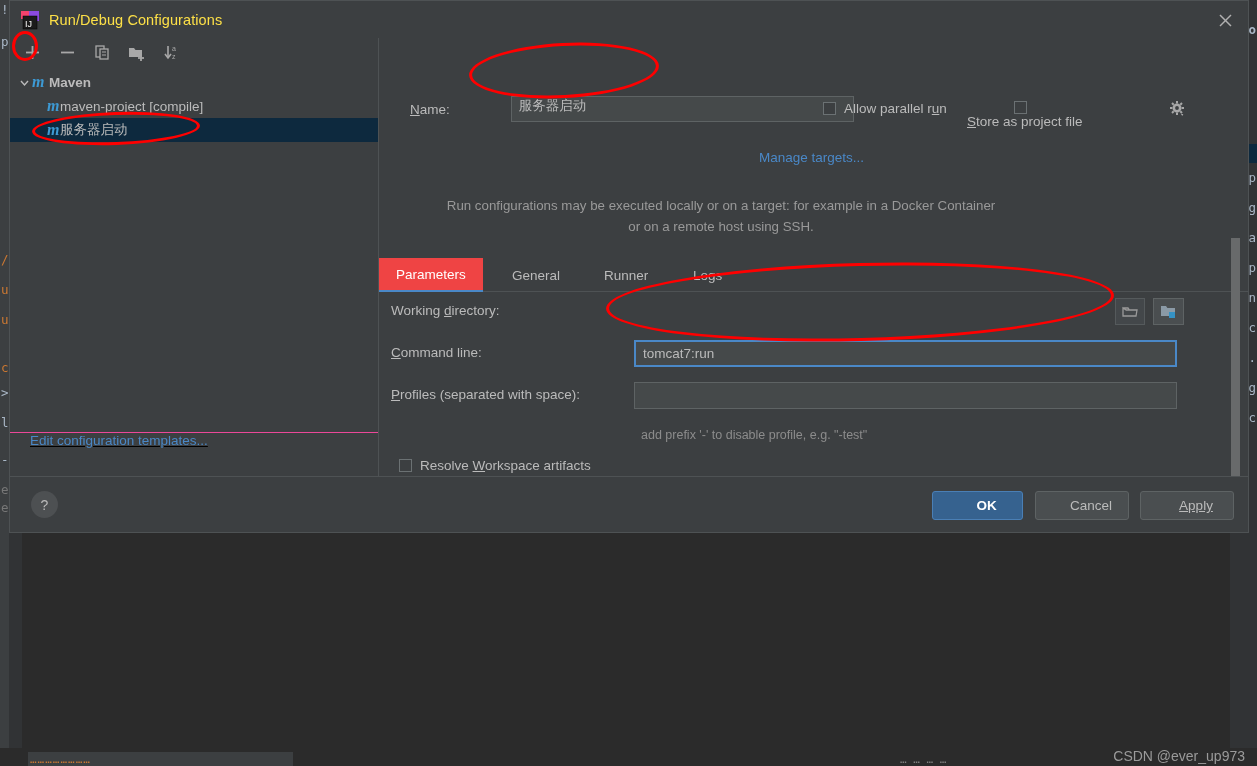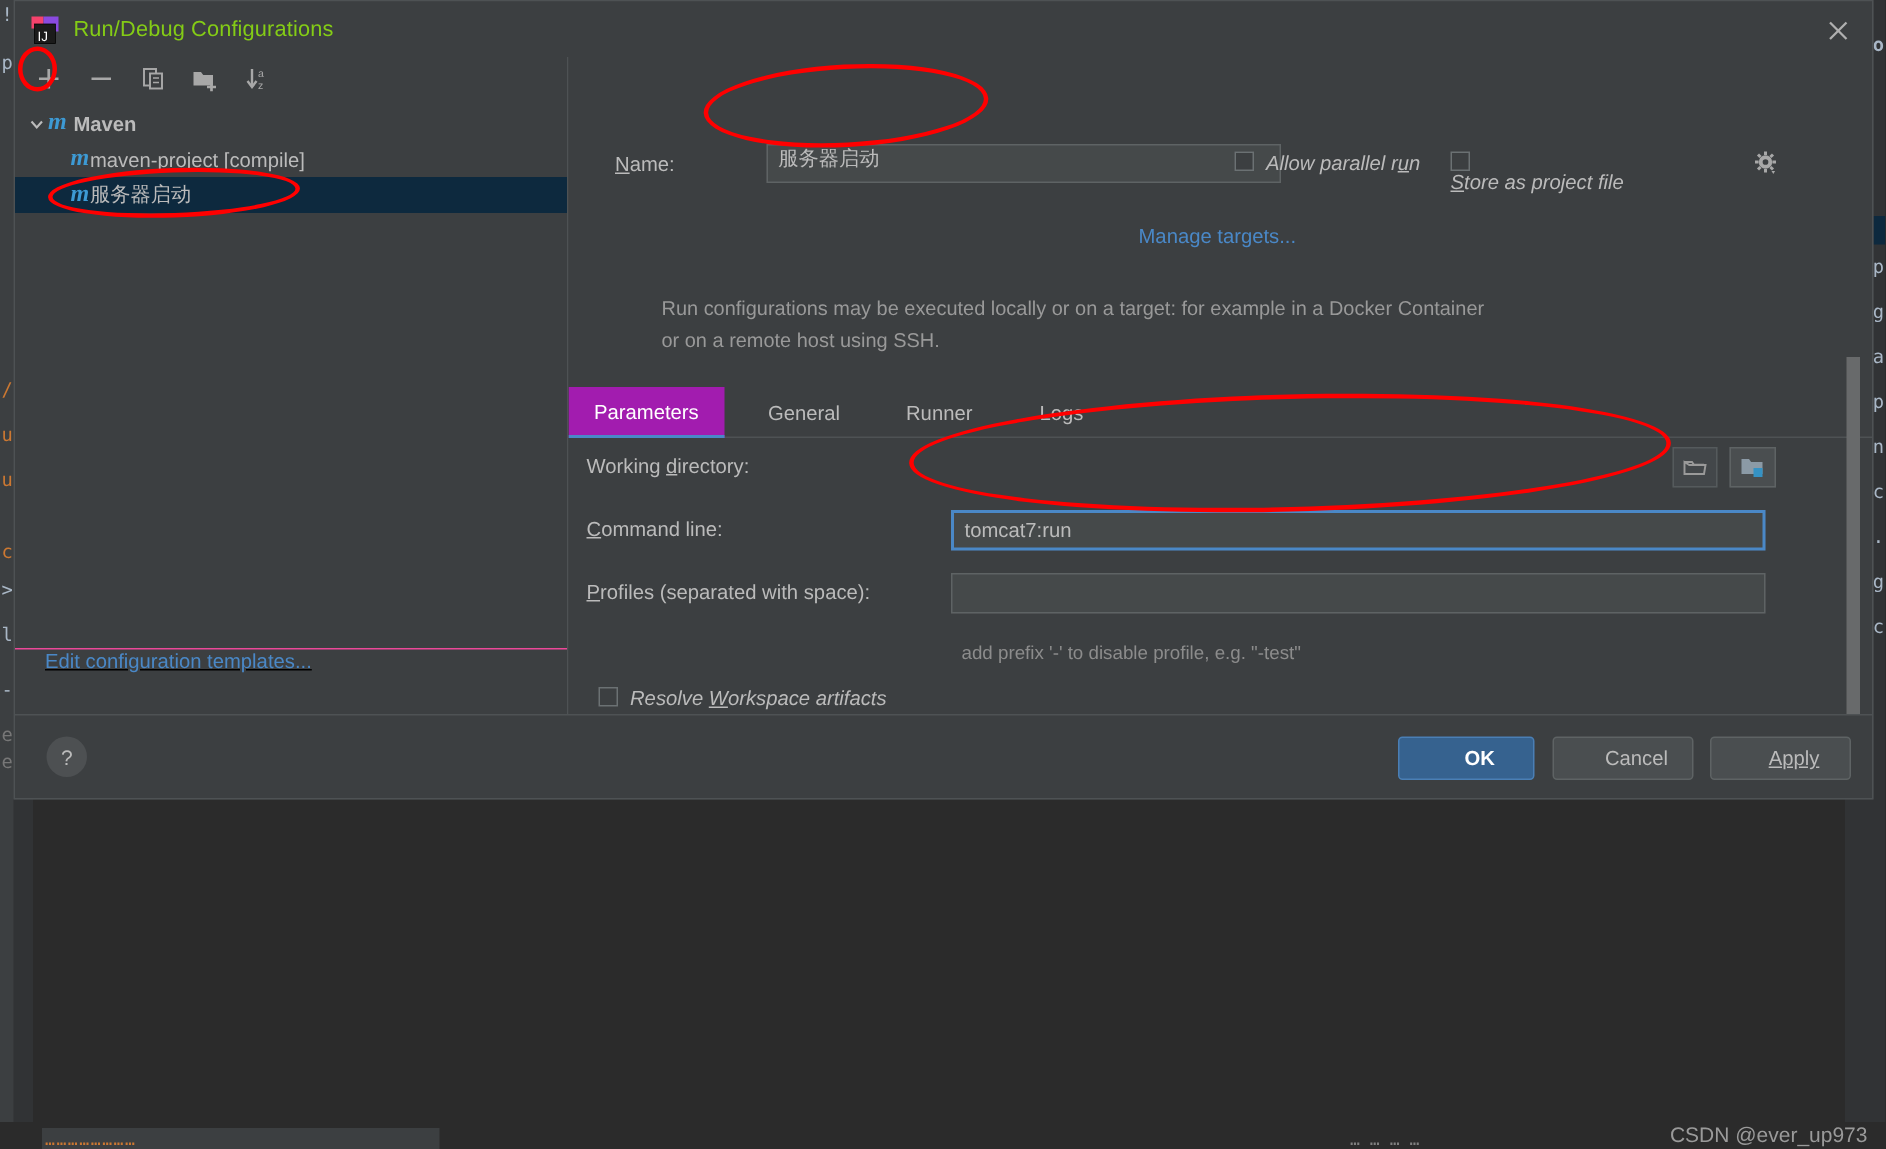--- a/index.html
+++ b/index.html
@@ -32,21 +32,21 @@
   .dialog {
     position: absolute; left: 9px; top: 0; width: 1240px; height: 533px;
     background: #3c3f41; border: 1px solid #4e5254;
     display: flex; flex-direction: column;
   }
   .titlebar {
     height: 37px; flex: 0 0 37px; display: flex; align-items: center;
     padding-left: 10px; background: #3c3f41; position: relative;
   }
   .ij-logo { width: 20px; height: 20px; position: relative; flex: 0 0 20px; margin-right: 9px; }
-  .titlebar-title { font-size: 14.5px; color: #84cc16; letter-spacing: .1px; }
+  .titlebar-title { font-size: 14.5px; color: #fde047; letter-spacing: .1px; }
   .close-btn {
     position: absolute; right: 10px; top: 6px; width: 26px; height: 26px;
     display: flex; align-items: center; justify-content: center; cursor: pointer;
   }
   .close-btn svg { display: block; }
 
   .body-row { display: flex; flex: 1 1 auto; min-height: 0; }
 
   
   .left-panel {
@@ -72,42 +72,42 @@
   .right-panel { flex: 1 1 auto; position: relative; background: #3c3f41; overflow: hidden; }
   .lbl { color: #bbbbbb; font-size: 13.5px; }
   .u { text-decoration: underline; }
 
   .row-name { position: absolute; left: 31px; top: 58px; display: flex; align-items: center; }
   .name-input {
     margin-left: 61px; width: 343px; height: 26px; background: #45494a;
     border: 1px solid #5e6364; color: #bbbbbb; font-size: 13.5px; padding: 0 7px;
     font-family: "Liberation Sans", sans-serif;
   }
-  .chk-wrap { display: inline-flex; cursor: pointer; font-style: italic; }
+  .chk-wrap { display: inline-flex; align-items: center; cursor: pointer; }
   .chk { width: 13px; height: 13px; border: 1px solid #6b7173; background: #3c3f41; margin-right: 8px; flex:0 0 13px; }
   .cb-allow { position: absolute; left: 444px; top: 63px; }
   .cb-store { position: absolute; left: 588px; top: 63px; flex-direction: column; }
   .gear { position: absolute; left: 790px; top: 62px; cursor: pointer; }
 
   .row-runon { position: absolute; left: 31px; top: 108px; display: flex; align-items: center; }
   .combo {
     margin-left: 62px; width: 303px; height: 27px; background: #45494a;
     border: 1px solid #5e6364; display: flex; align-items: center; padding: 0 8px;
     cursor: pointer; position: relative;
   }
   .combo-text { color: #bbbbbb; font-size: 13.5px; margin-left: 8px; }
   .combo-arrow { position: absolute; right: 10px; top: 11px; width: 0; height: 0;
     border-left: 5px solid transparent; border-right: 5px solid transparent; border-top: 5px solid #aaaaaa; }
   .manage-link { position: absolute; left: 380px; top: 112px; }
 
-  .desc { position: absolute; left: 62px; top: 157px; width: 560px; color: #999999; font-size: 13.3px; line-height: 21px; }
+  .desc { position: absolute; left: 62px; top: 157px; width: 560px; color: #999999; font-size: 13.3px; line-height: 21px; text-align: center; }
 
   .tabs { position: absolute; left: 0px; top: 220px; width: 100%; height: 34px; border-bottom: 1px solid #4e5254; }
   .tab { position: absolute; top: 0; height: 34px; display: flex; align-items: center; padding: 0 17px; font-size: 13.5px; color: #bbbbbb; cursor: pointer; }
-  .tab.active { background: #a21caf; color: #ffffff; border-bottom: 2px solid #4a88c7; }
+  .tab.active { background: #ef4444; color: #ffffff; border-bottom: 2px solid #4a88c7; }
 
   .form { position: absolute; left: 0; top: 254px; right: 0; }
   .frow { position: relative; height: 42px; }
   .frow .flabel { position: absolute; left: 12px; top: 11px; }
   .finput {
     position: absolute; left: 255px; height: 27px; background: #45494a;
     border: 1px solid #5e6364; color: #bbbbbb; font-size: 13.5px;
     padding: 0 7px; display: flex; align-items: center; top: 6px;
     font-family: "Liberation Sans", sans-serif;
   }

